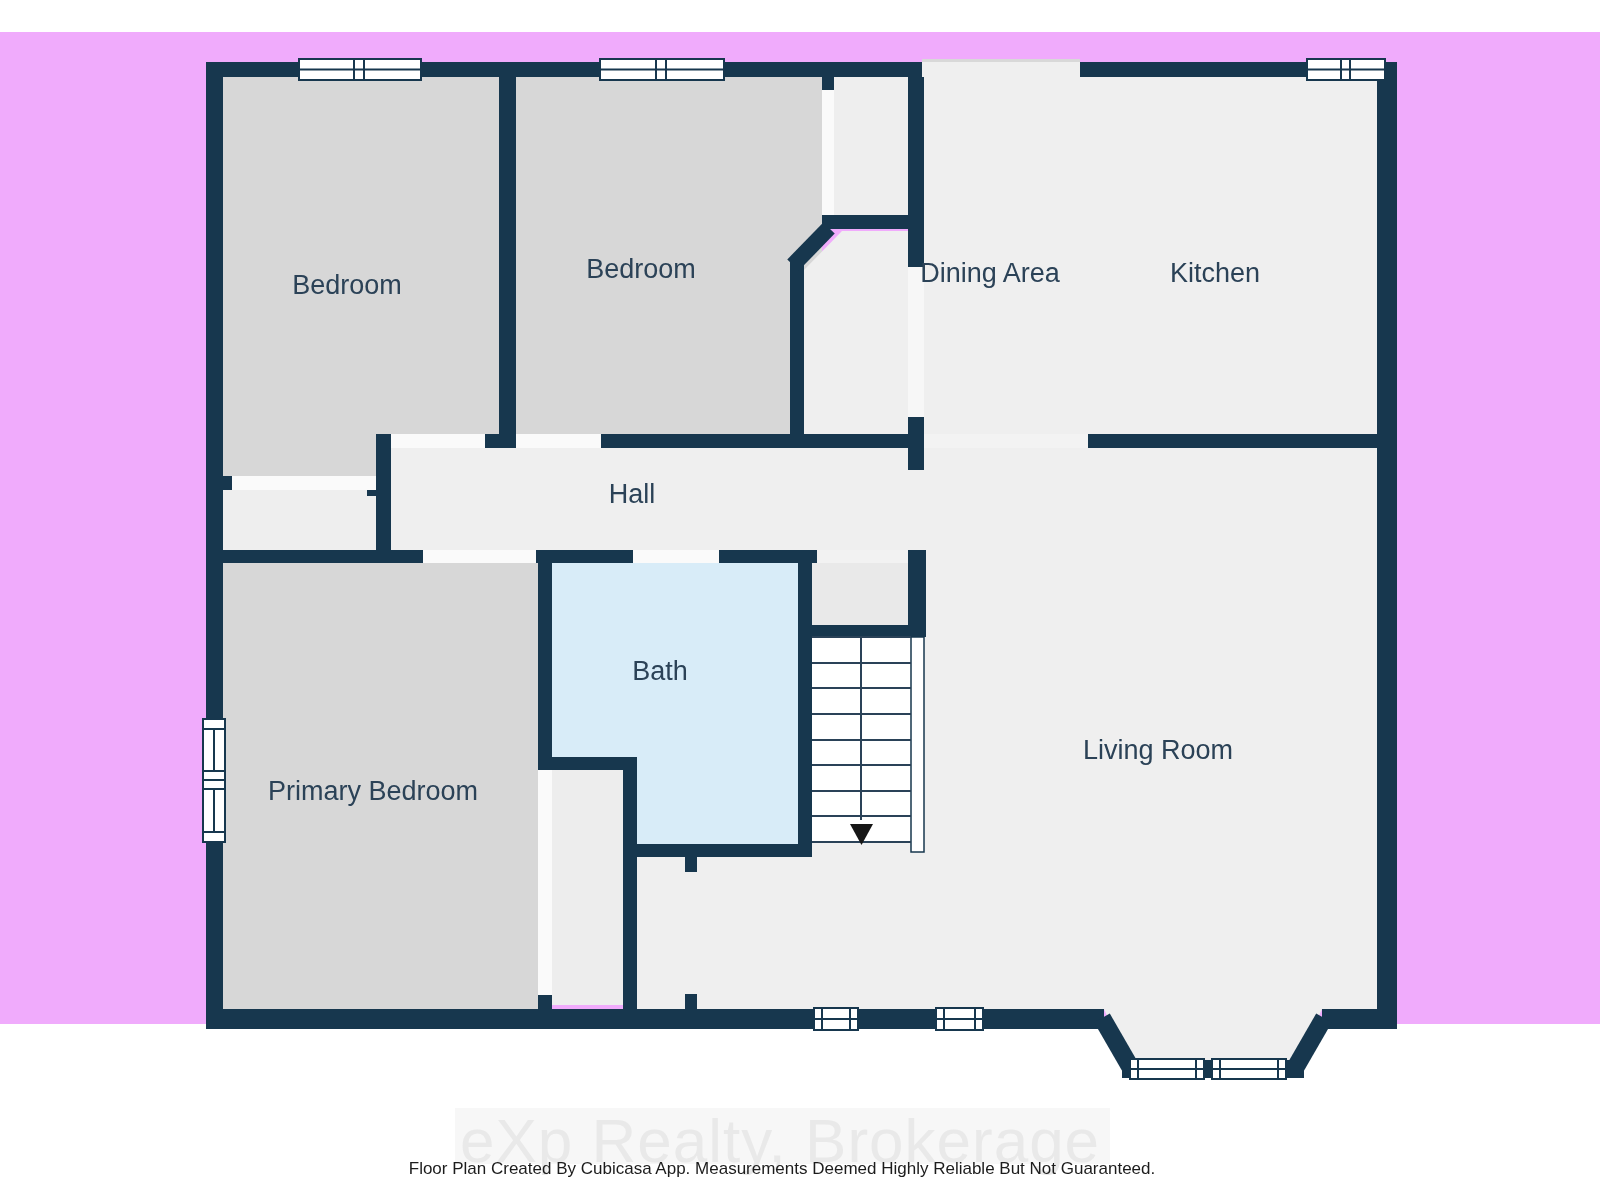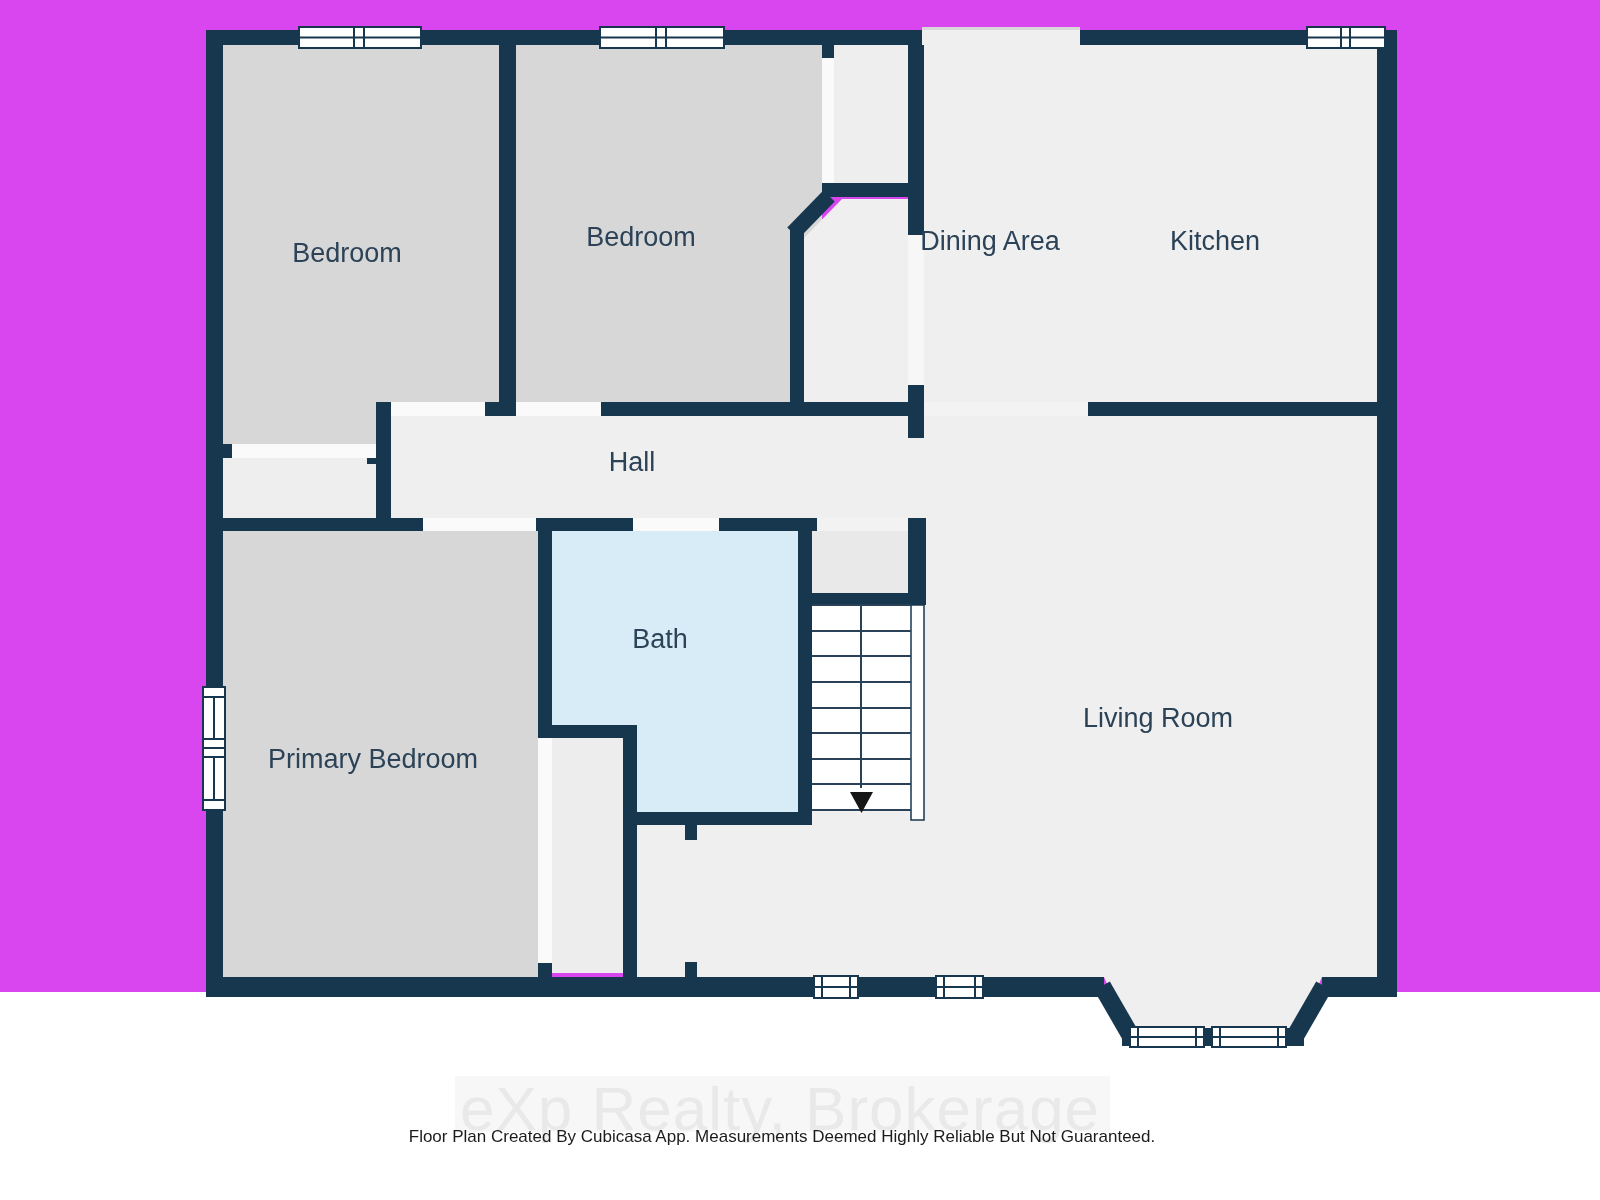--- a/index.html
+++ b/index.html
@@ -8,21 +8,22 @@
     background: #ffffff;
     width: 1600px;
     height: 1200px;
     overflow: hidden;
     font-family: "Liberation Sans", sans-serif;
   }
   .stage {
     position: relative;
     width: 1600px;
     height: 992px;
-    background: #d946ef;
+    background: #f0abfc;
+    margin-top: 32px;
   }
   svg { display: block; }
   .room-label {
     font-family: "Liberation Sans", sans-serif;
     font-size: 27px;
     fill: #2b4257;
   }
   .watermark-text {
     font-family: "Liberation Sans", sans-serif;
     font-size: 62px;

